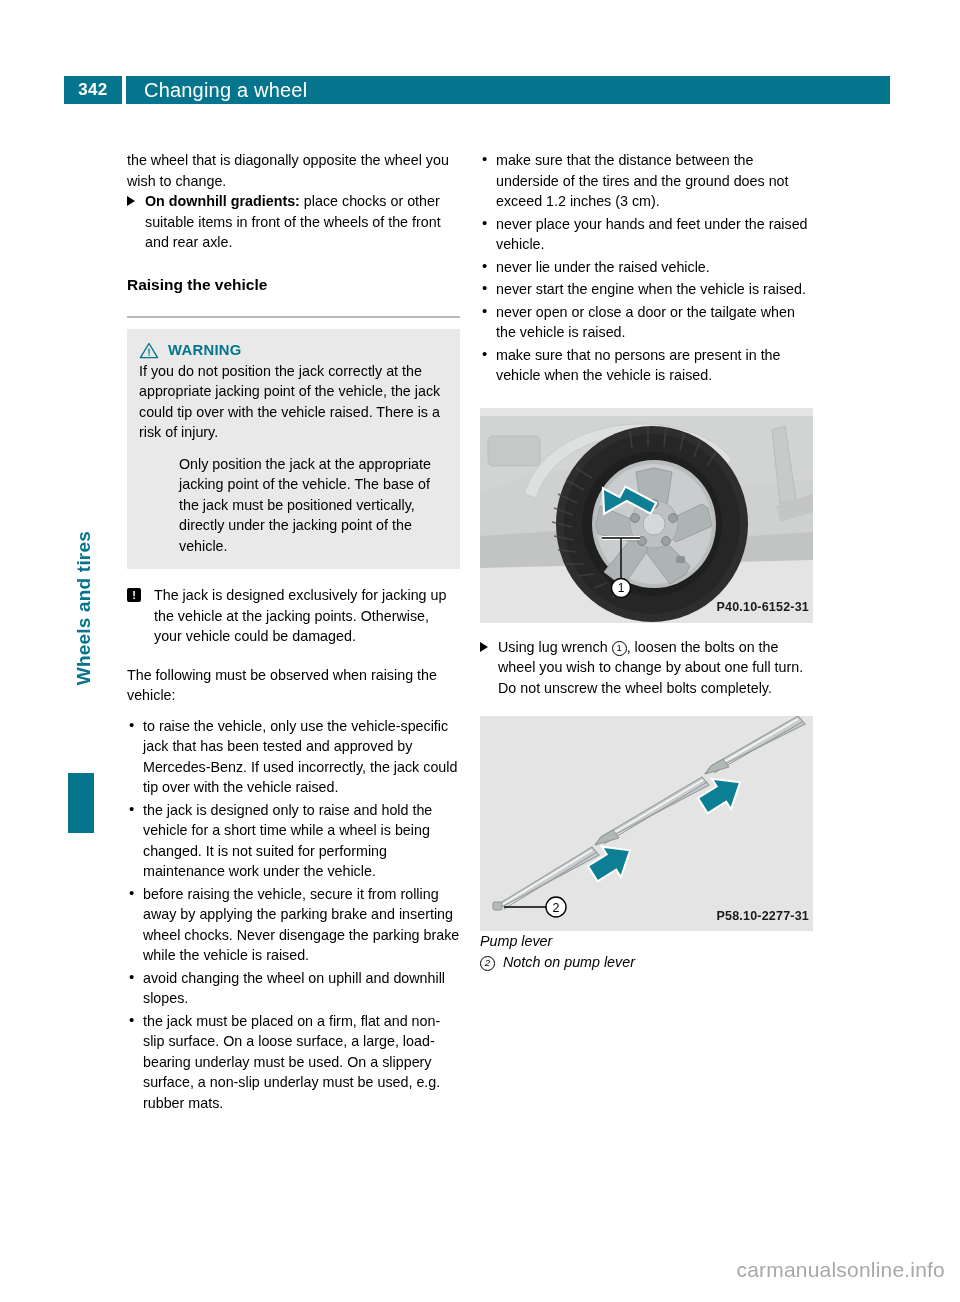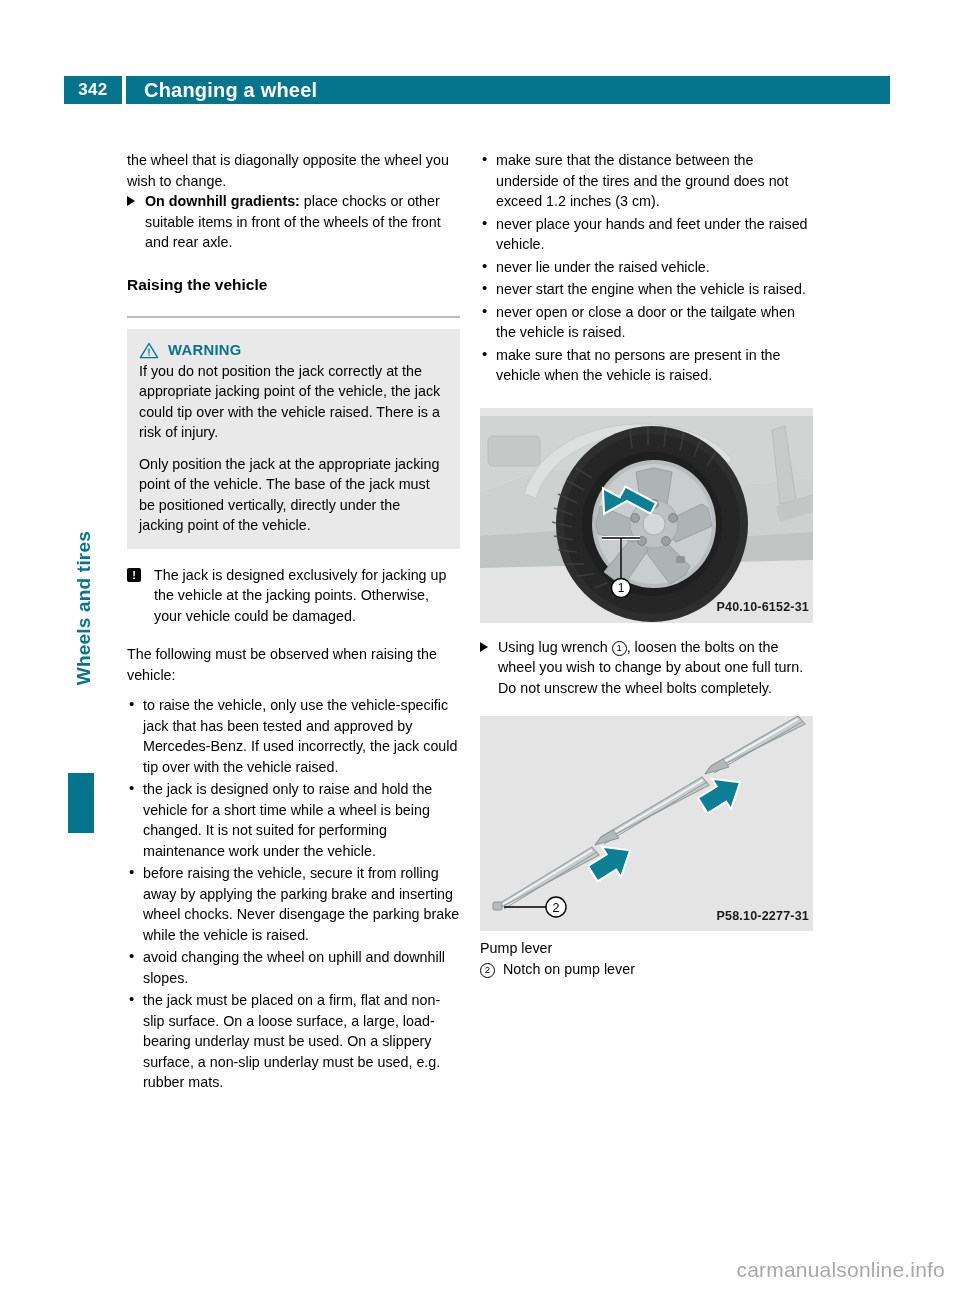--- a/index.html
+++ b/index.html
@@ -41,21 +41,21 @@
     width: 4px;
     background: #ffffff;
   }
   .header-title {
     flex: 1;
     display: flex;
     align-items: center;
     padding-left: 18px;
     color: #ffffff;
     font-size: 20px;
-    font-weight: bold;
+    font-weight: normal;
     letter-spacing: .2px;
   }
 
   
   .sidebar {
     position: absolute;
     left: 64px;
     top: 540px;
     width: 40px;
     height: 330px;
@@ -156,21 +156,21 @@
     gap: 9px;
   }
   .warning-title {
     color: #04758c;
     font-weight: bold;
     font-size: 14.8px;
     letter-spacing: .3px;
   }
   .warn-tri { display: block; }
   .warning-box p { margin: 0; }
-  .warning-box p + p { margin-top: 11px; }
+  .warning-box p + p { margin-top: 11px; margin-left: 40px; }
 
   
   .notice {
     position: relative;
     padding-left: 27px;
     margin-top: 16px;
   }
   .notice-icon {
     position: absolute;
     left: 0;
@@ -213,23 +213,23 @@
     height: 13px;
     border: 1px solid #000;
     border-radius: 50%;
     font-size: 9.5px;
     line-height: 12px;
     text-align: center;
     vertical-align: 1px;
     font-family: "Liberation Sans", sans-serif;
   }
   .legend {
-    margin-top: 7px;
     font-size: 14.3px;
     line-height: 21px;
+    font-style: italic;
   }
   .legend-row {
     display: flex;
     align-items: flex-start;
     gap: 8px;
   }
   .legend-row .callout-num { margin-top: 4px; flex: 0 0 auto; }
 
   
   .footer-watermark {

